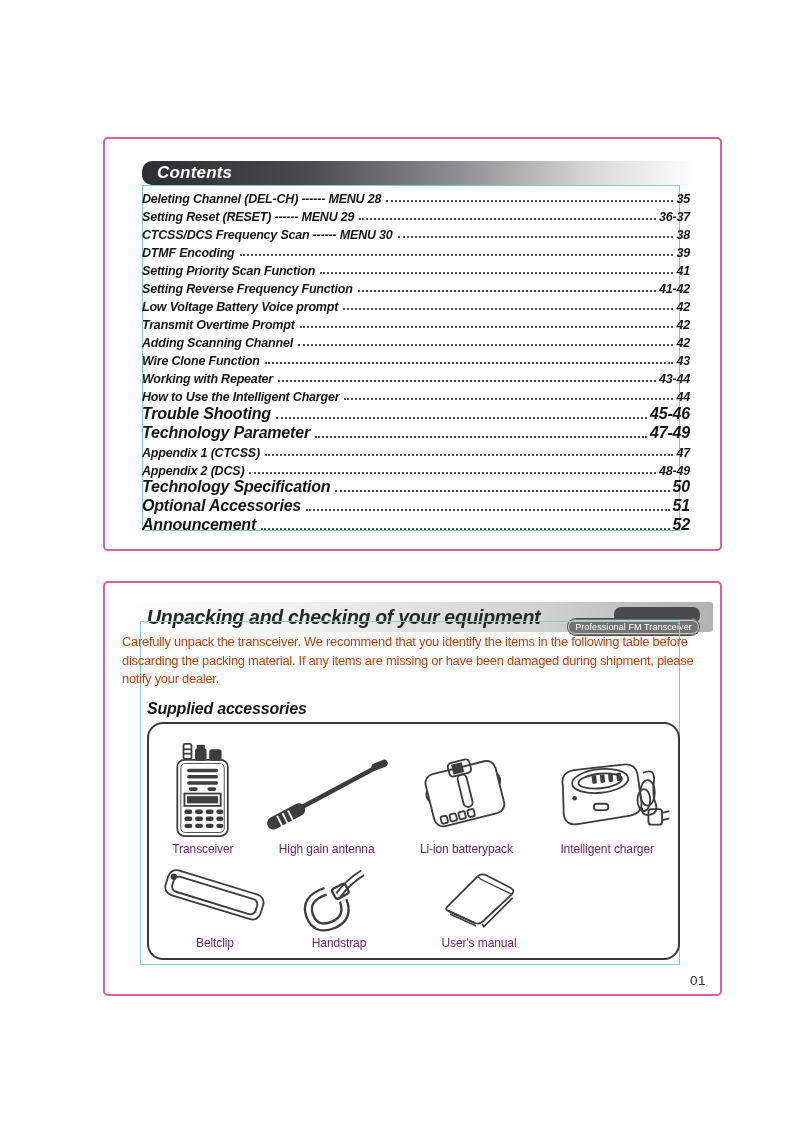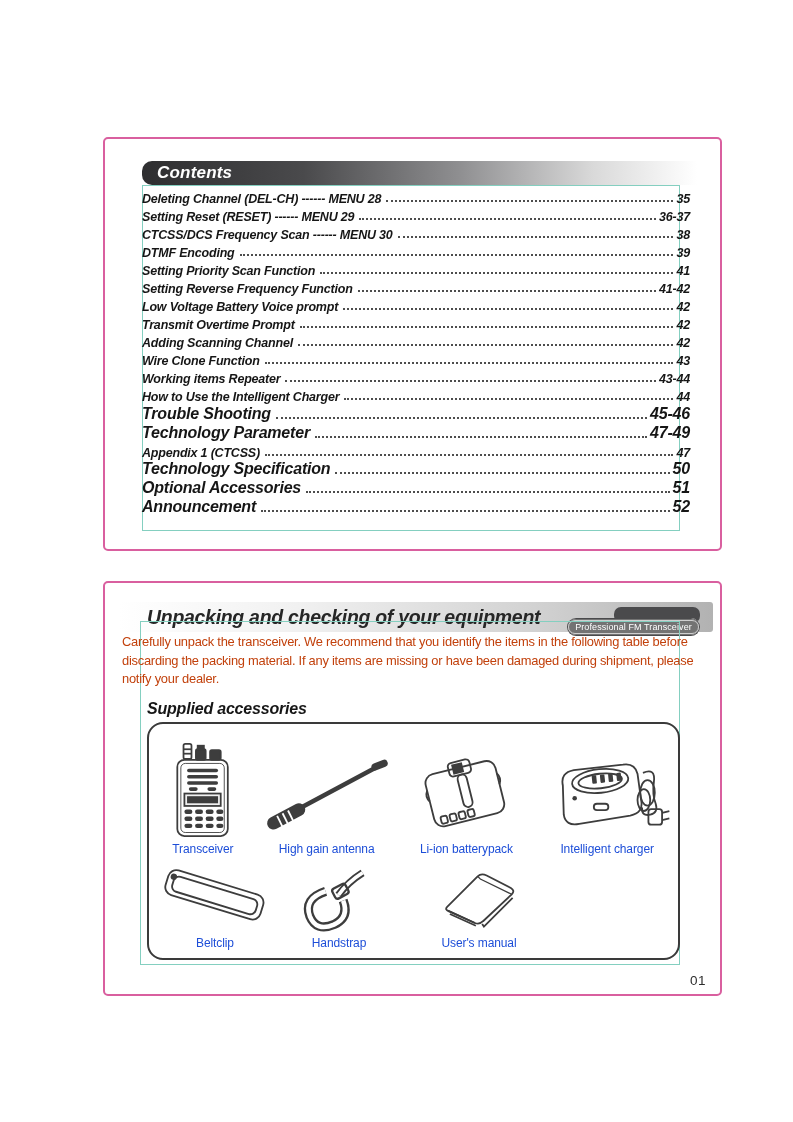--- a/index.html
+++ b/index.html
@@ -76,21 +76,21 @@
   }
   .acc-box{
     position:absolute;left:42px;top:139px;width:533px;height:238px;box-sizing:border-box;
     border:2px solid #3a3a3a;border-radius:16px;background:#ffffff;
   }
   .acc-row{display:flex;align-items:flex-end;}
   .acc-row1{height:124px;padding-top:8px;box-sizing:content-box;}
   .acc-row2{height:92px;margin-top:2px;padding-left:12px;}
   .acc-cell{display:flex;flex-direction:column;align-items:center;justify-content:flex-end;}
   .acc-cell .art{display:flex;align-items:flex-end;justify-content:center;}
-  .acc-cell .cap{font-size:12px;color:#1d4ed8;margin-top:4px;white-space:nowrap;letter-spacing:-0.1px;}
+  .acc-cell .cap{font-size:12px;color:#701a75;margin-top:4px;white-space:nowrap;letter-spacing:-0.1px;}
   .w1{width:108px;} .w2{width:140px;} .w3{width:140px;} .w4{width:142px;}
   .page-num{
     position:absolute;right:14px;bottom:6px;font-size:13.5px;color:#2e2e2e;letter-spacing:.5px;
   }
   svg{display:block;}
 </style>
 </head>
 <body>
 
 <div class="panel" id="panel-contents">
@@ -144,21 +144,21 @@
       <span class="lbl">Adding Scanning Channel</span>
       <span class="dots"></span>
       <span class="pg">42</span>
     </div>
       <div class="toc-row sub">
       <span class="lbl">Wire Clone Function</span>
       <span class="dots"></span>
       <span class="pg">43</span>
     </div>
       <div class="toc-row sub">
-      <span class="lbl">Working items Repeater</span>
+      <span class="lbl">Working with Repeater</span>
       <span class="dots"></span>
       <span class="pg">43-44</span>
     </div>
       <div class="toc-row sub">
       <span class="lbl">How to Use the Intelligent Charger</span>
       <span class="dots"></span>
       <span class="pg">44</span>
     </div>
       <div class="toc-row main">
       <span class="lbl">Trouble Shooting</span>
@@ -167,20 +167,25 @@
     </div>
       <div class="toc-row main">
       <span class="lbl">Technology Parameter</span>
       <span class="dots"></span>
       <span class="pg">47-49</span>
     </div>
       <div class="toc-row sub">
       <span class="lbl">Appendix 1 (CTCSS)</span>
       <span class="dots"></span>
       <span class="pg">47</span>
+    </div>
+      <div class="toc-row sub">
+      <span class="lbl">Appendix 2 (DCS)</span>
+      <span class="dots"></span>
+      <span class="pg">48-49</span>
     </div>
       <div class="toc-row main">
       <span class="lbl">Technology Specification</span>
       <span class="dots"></span>
       <span class="pg">50</span>
     </div>
       <div class="toc-row main">
       <span class="lbl">Optional Accessories</span>
       <span class="dots"></span>
       <span class="pg">51</span>

